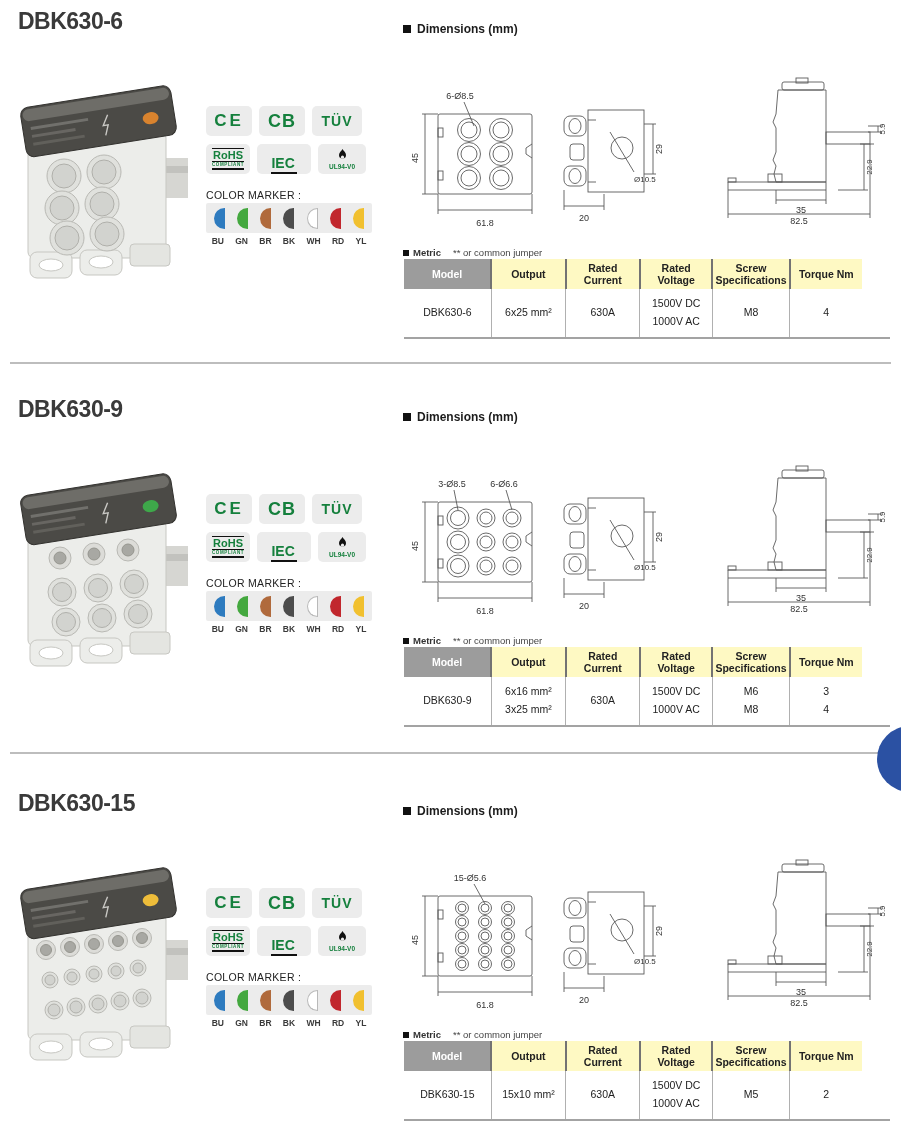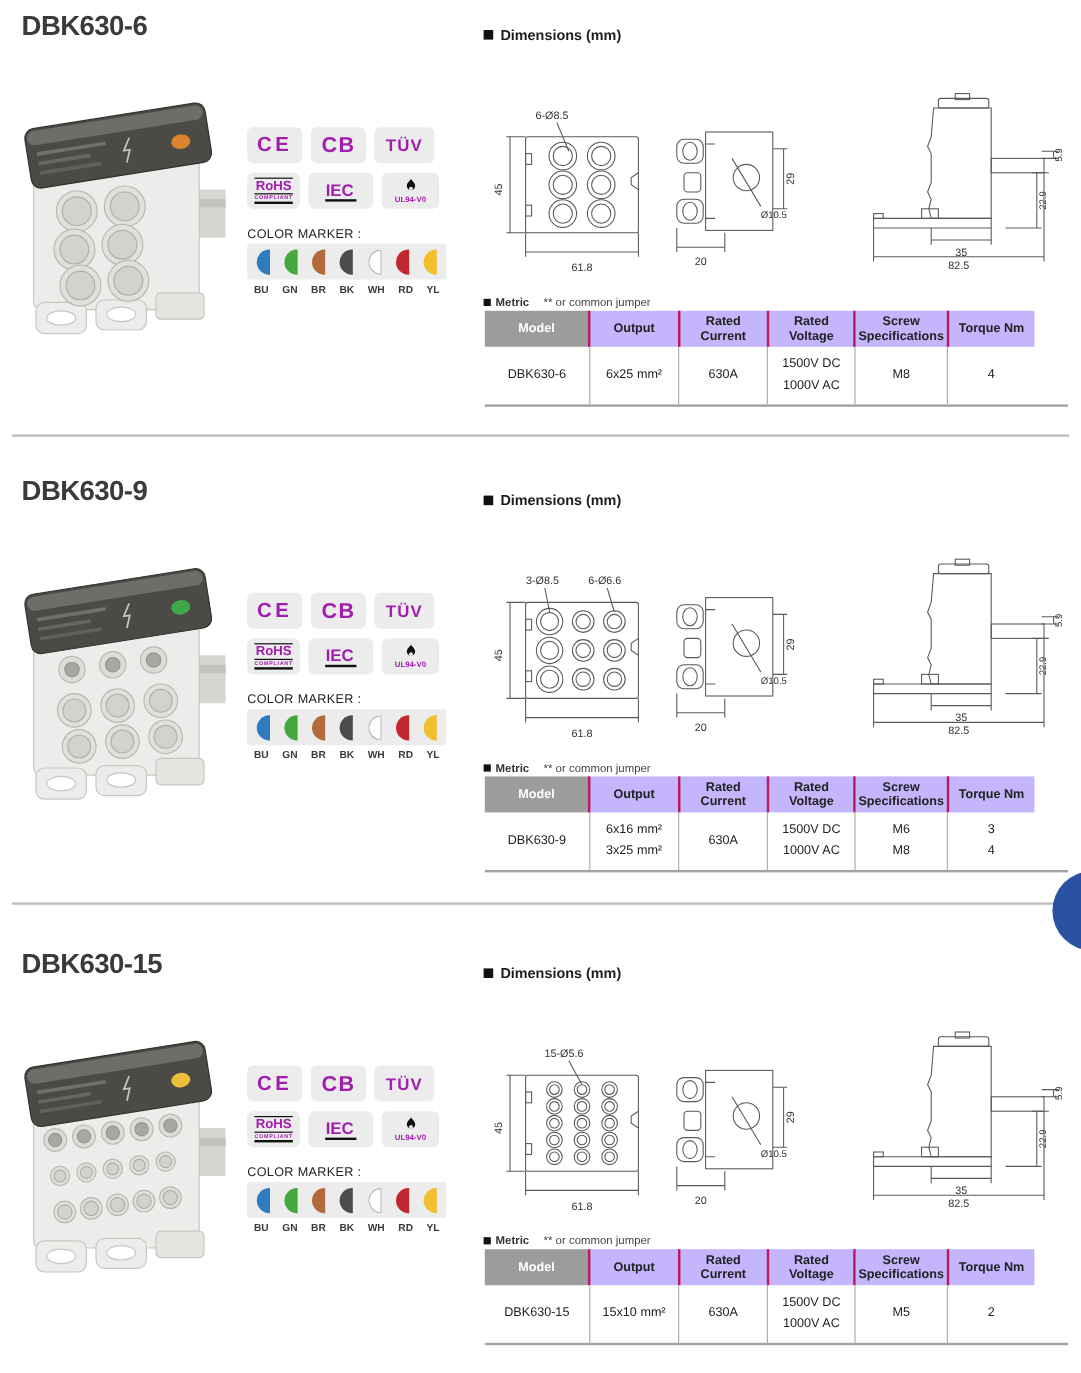--- a/index.html
+++ b/index.html
@@ -5,49 +5,49 @@
   html,body{margin:0;padding:0;background:#fff;font-family:"Liberation Sans",sans-serif;}
   .page{position:relative;width:901px;height:1144px;background:#fff;overflow:hidden;}
   .section{position:absolute;left:0;width:901px;height:362px;}
   .title{position:absolute;left:18px;top:8px;margin:0;font-size:23px;font-weight:bold;color:#3a3a3a;letter-spacing:-0.5px;}
   .dimhdr{position:absolute;left:403px;top:22px;font-size:12px;font-weight:bold;color:#1c1c1c;}
   .sq{display:inline-block;width:8px;height:8px;background:#111;margin-right:6px;}
   .sq.s{width:6px;height:6px;margin-right:4px;}
   .photo{position:absolute;left:12px;top:66px;}
   .certs{position:absolute;left:206px;top:106px;width:160px;}
   .certrow{display:flex;gap:7px;margin-bottom:8px;}
-  .badge{background:#ececec;border-radius:5px;height:30px;display:flex;align-items:center;justify-content:center;font-weight:bold;color:#a21caf;text-align:center;}
+  .badge{background:#ececec;border-radius:5px;height:30px;display:flex;align-items:center;justify-content:center;font-weight:bold;color:#15803d;text-align:center;}
   .badge.ce{width:46px;font-size:17px;letter-spacing:3px;}
   .badge.cb{width:46px;font-size:18px;letter-spacing:1px;}
   .badge.tuv{width:50px;font-size:14px;letter-spacing:1px;}
   .badge.rohs{width:46px;}
   .rohs-main{font-size:11px;line-height:1.15;border-top:1px solid #111;border-bottom:1px solid #111;padding:0 1px;}
   .rohs-sub{font-size:4.5px;letter-spacing:0.6px;border-bottom:2px solid #111;line-height:1.4;}
-  .badge.iec{width:56px;}
+  .badge.iec{width:56px;align-items:flex-end;}
   .iec-t{font-size:14px;border-bottom:2px solid #111;line-height:1.2;padding-right:2px;}
   .badge.ul{width:50px;flex-direction:column;justify-content:center;gap:1px;}
   .ul-t{font-size:6.5px;font-weight:bold;}
   .cmlabel{position:absolute;left:206px;top:189px;font-size:10.5px;font-weight:normal;color:#222;letter-spacing:0.3px;}
   .cmstrip{position:absolute;left:206px;top:203px;width:162px;height:30px;background:#ececec;border-radius:2px;display:flex;justify-content:space-around;align-items:center;padding:0 2px;}
   .chip{width:11px;height:21px;border-radius:10.5px 0 0 10.5px;}
   .cmstrip .chip:nth-child(5){border:1px solid #b9b9b9;box-sizing:border-box;}
   .cmlabels{position:absolute;left:206px;top:236px;width:166px;display:flex;justify-content:space-around;font-size:8.5px;font-weight:bold;color:#3a3a3a;align-items:flex-end;}
   .drawings{position:absolute;left:412px;top:74px;display:flex;align-items:flex-start;}
   .fv{margin-top:14px;}
   .mv{margin-left:16px;margin-top:10px;}
   .pv{margin-left:42px;}
   .drw line,.drw rect,.drw path,.drw circle,.drw ellipse{stroke:#5a5a5a;stroke-width:0.9;fill:none;}
   .drw text{fill:#333;font-size:9px;stroke:none;font-family:inherit;}
   .drw text.sm{font-size:8px;}
   .note{position:absolute;left:403px;top:247px;font-size:9.5px;color:#333;}
   .note .m{font-weight:bold;}
   .note .jmp{margin-left:12px;color:#444;}
   .tablewrap{position:absolute;left:404px;top:259px;width:486px;border-bottom:2px solid #a3a3a3;}
   table.spec{border-collapse:collapse;width:458px;text-align:center;color:#222;}
-  table.spec th{background:#c4b5fd;font-size:10.5px;font-weight:bold;line-height:1.15;padding:3px 2px;border-left:2px solid #be185d;}
+  table.spec th{background:#fef9c3;font-size:10.5px;font-weight:bold;line-height:1.15;padding:3px 2px;border-left:2px solid #737373;}
   table.spec th.model{background:#9c9c9c;color:#fff;border-left:none;}
   table.spec td{font-size:10.5px;padding:6px 2px;border-left:1px solid #b0b0b0;line-height:1.7;}
   table.spec td:first-child{border-left:none;}
   .divider{position:absolute;left:10px;width:881px;height:2px;background:#bdbdbd;}
   .sidebadge{position:absolute;left:877px;top:726px;width:66px;height:66px;border-radius:50%;background:#2b51a3;}
 </style>
 </head>
 <body>
 
 <div class="page">

